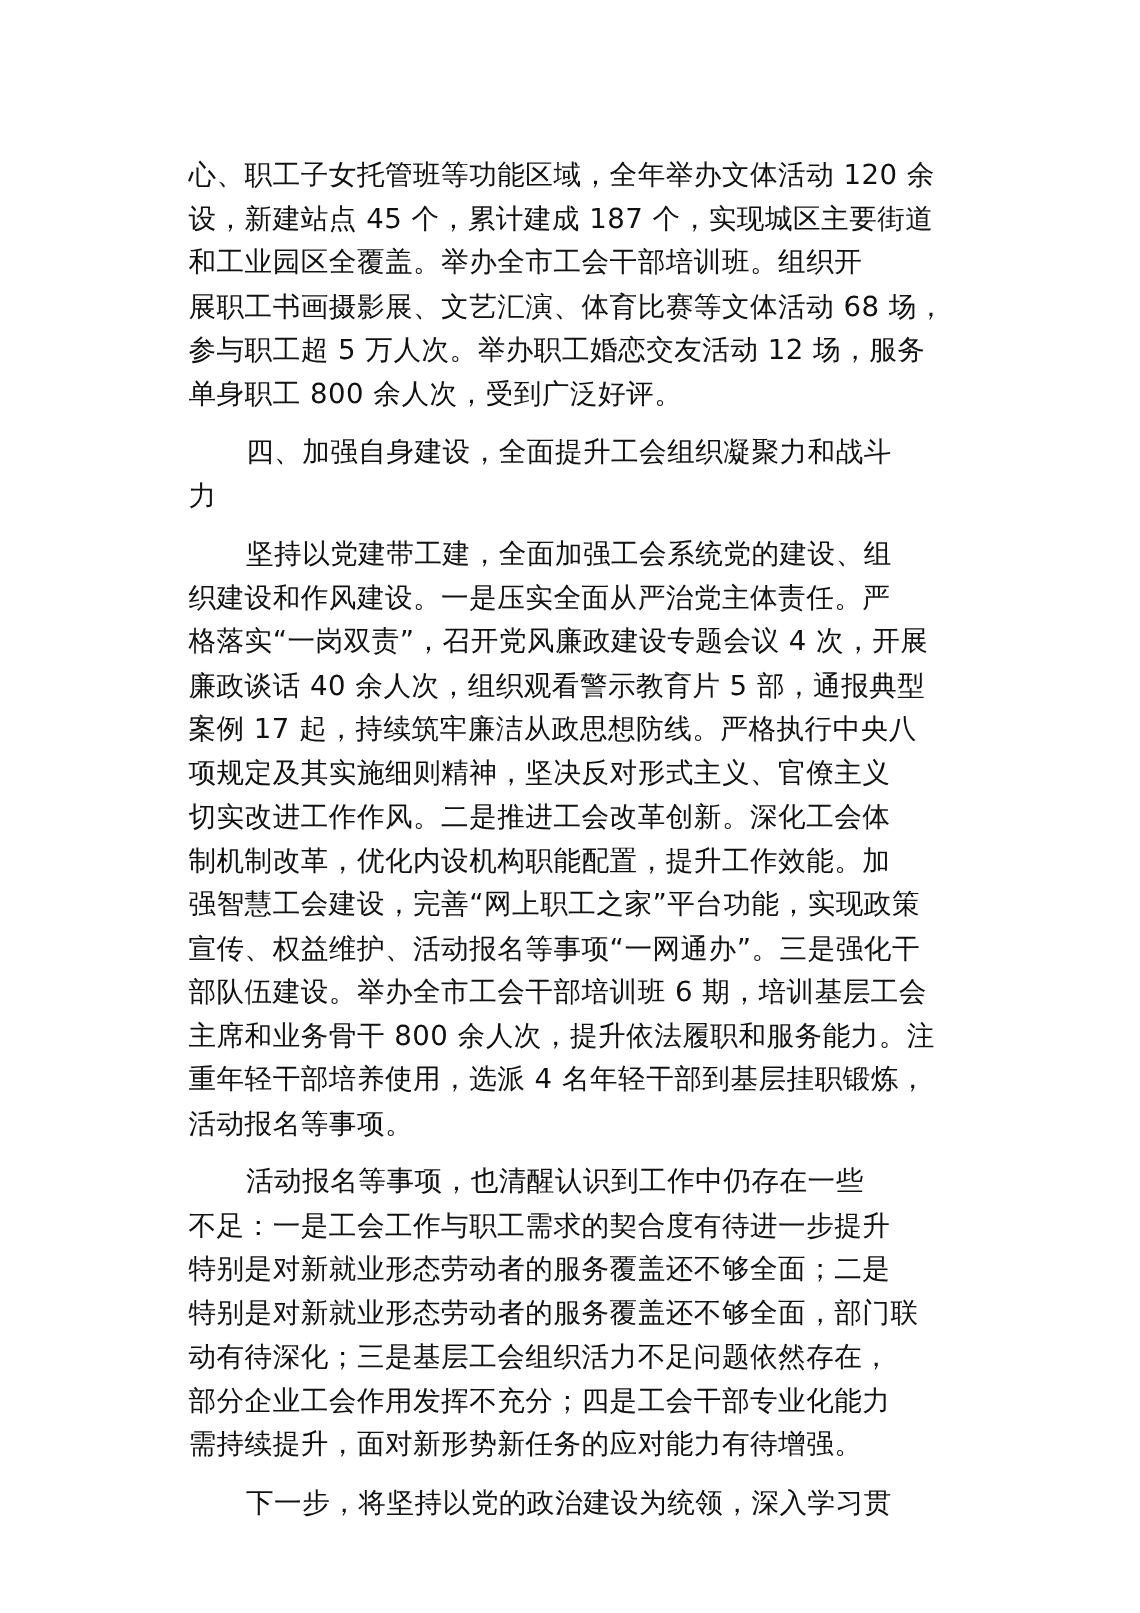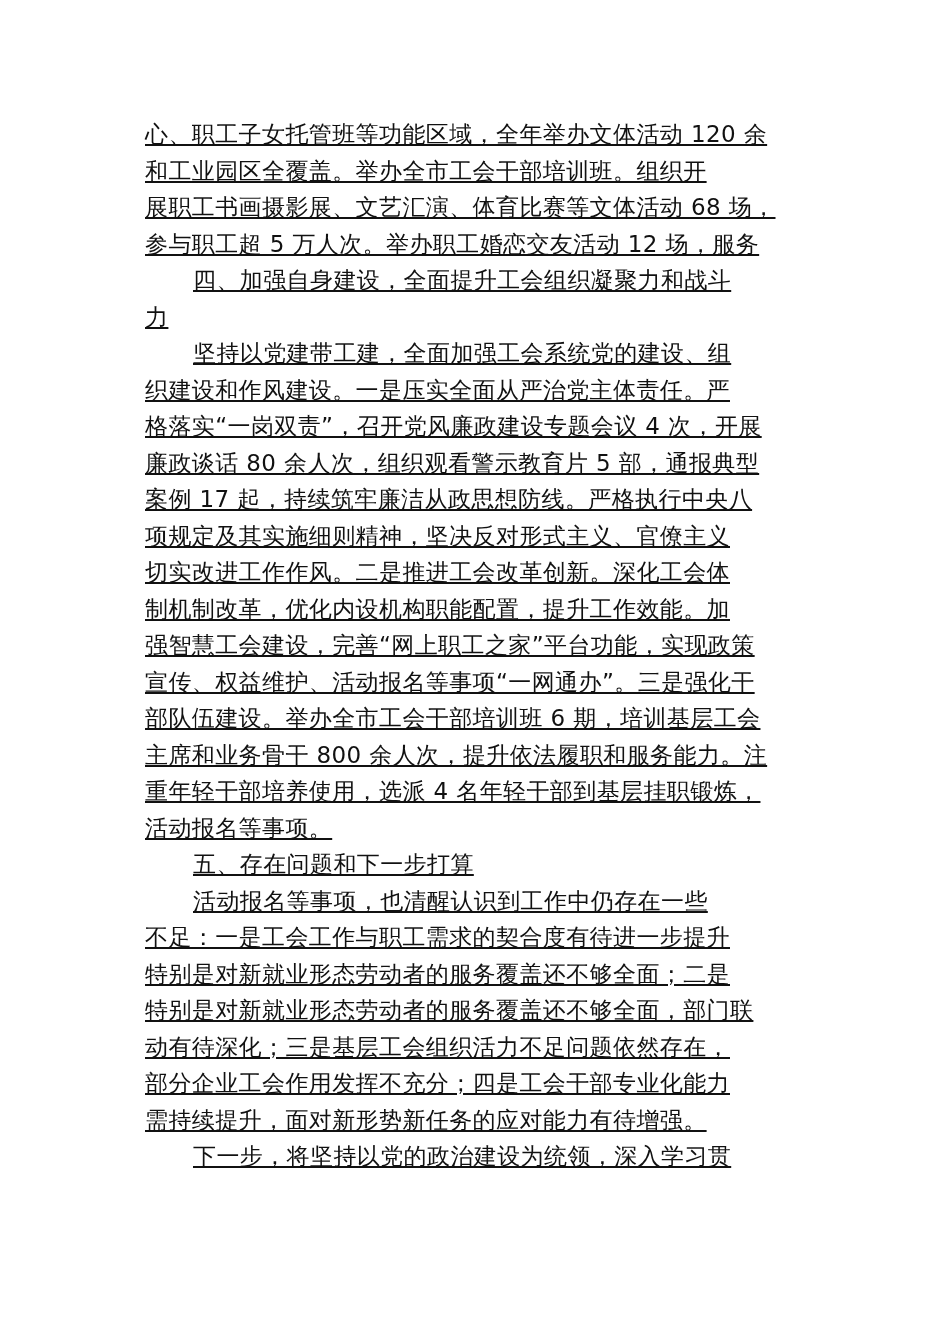--- a/index.html
+++ b/index.html
@@ -7,60 +7,59 @@
   .page {
     position: absolute;
     left: 145px;
     top: 116px;
     width: 665px;
     font-family: "DejaVu Sans", sans-serif;
     font-size: 23px;
     line-height: 36.5px;
     color: #111111;
   }
-  .p { margin: 0; text-align: justify; letter-spacing: 0.4px; text-decoration: underline; }
+  .p { margin: 12px; text-align: justify; letter-spacing: 0.4px; }
   .line { display: block; white-space: nowrap; }
 </style>
 </head>
 <body>
 
 <div class="page">
 
   <div class="p">
     <span class="line">心、职工子女托管班等功能区域，全年举办文体活动 120 余</span>
+    <span class="line">设，新建站点 45 个，累计建成 187 个，实现城区主要街道</span>
     <span class="line">和工业园区全覆盖。举办全市工会干部培训班。组织开</span>
     <span class="line">展职工书画摄影展、文艺汇演、体育比赛等文体活动 68 场，</span>
     <span class="line">参与职工超 5 万人次。举办职工婚恋交友活动 12 场，服务</span>
+    <span class="line">单身职工 800 余人次，受到广泛好评。</span>
   </div>
 
   <div class="p">
     <span class="line" style="padding-left:48px">四、加强自身建设，全面提升工会组织凝聚力和战斗</span>
     <span class="line">力</span>
   </div>
 
   <div class="p">
     <span class="line" style="padding-left:48px">坚持以党建带工建，全面加强工会系统党的建设、组</span>
     <span class="line">织建设和作风建设。一是压实全面从严治党主体责任。严</span>
     <span class="line">格落实“一岗双责”，召开党风廉政建设专题会议 4 次，开展</span>
-    <span class="line">廉政谈话 80 余人次，组织观看警示教育片 5 部，通报典型</span>
+    <span class="line">廉政谈话 40 余人次，组织观看警示教育片 5 部，通报典型</span>
     <span class="line">案例 17 起，持续筑牢廉洁从政思想防线。严格执行中央八</span>
     <span class="line">项规定及其实施细则精神，坚决反对形式主义、官僚主义</span>
     <span class="line">切实改进工作作风。二是推进工会改革创新。深化工会体</span>
     <span class="line">制机制改革，优化内设机构职能配置，提升工作效能。加</span>
     <span class="line">强智慧工会建设，完善“网上职工之家”平台功能，实现政策</span>
     <span class="line">宣传、权益维护、活动报名等事项“一网通办”。三是强化干</span>
     <span class="line">部队伍建设。举办全市工会干部培训班 6 期，培训基层工会</span>
     <span class="line">主席和业务骨干 800 余人次，提升依法履职和服务能力。注</span>
     <span class="line">重年轻干部培养使用，选派 4 名年轻干部到基层挂职锻炼，</span>
     <span class="line">活动报名等事项。</span>
   </div>
 
-  <div class="p">
-    <span class="line" style="padding-left:48px">五、存在问题和下一步打算</span>
-  </div>
 
   <div class="p">
     <span class="line" style="padding-left:48px">活动报名等事项，也清醒认识到工作中仍存在一些</span>
     <span class="line">不足：一是工会工作与职工需求的契合度有待进一步提升</span>
     <span class="line">特别是对新就业形态劳动者的服务覆盖还不够全面；二是</span>
     <span class="line">特别是对新就业形态劳动者的服务覆盖还不够全面，部门联</span>
     <span class="line">动有待深化；三是基层工会组织活力不足问题依然存在，</span>
     <span class="line">部分企业工会作用发挥不充分；四是工会干部专业化能力</span>
     <span class="line">需持续提升，面对新形势新任务的应对能力有待增强。</span>
   </div>

